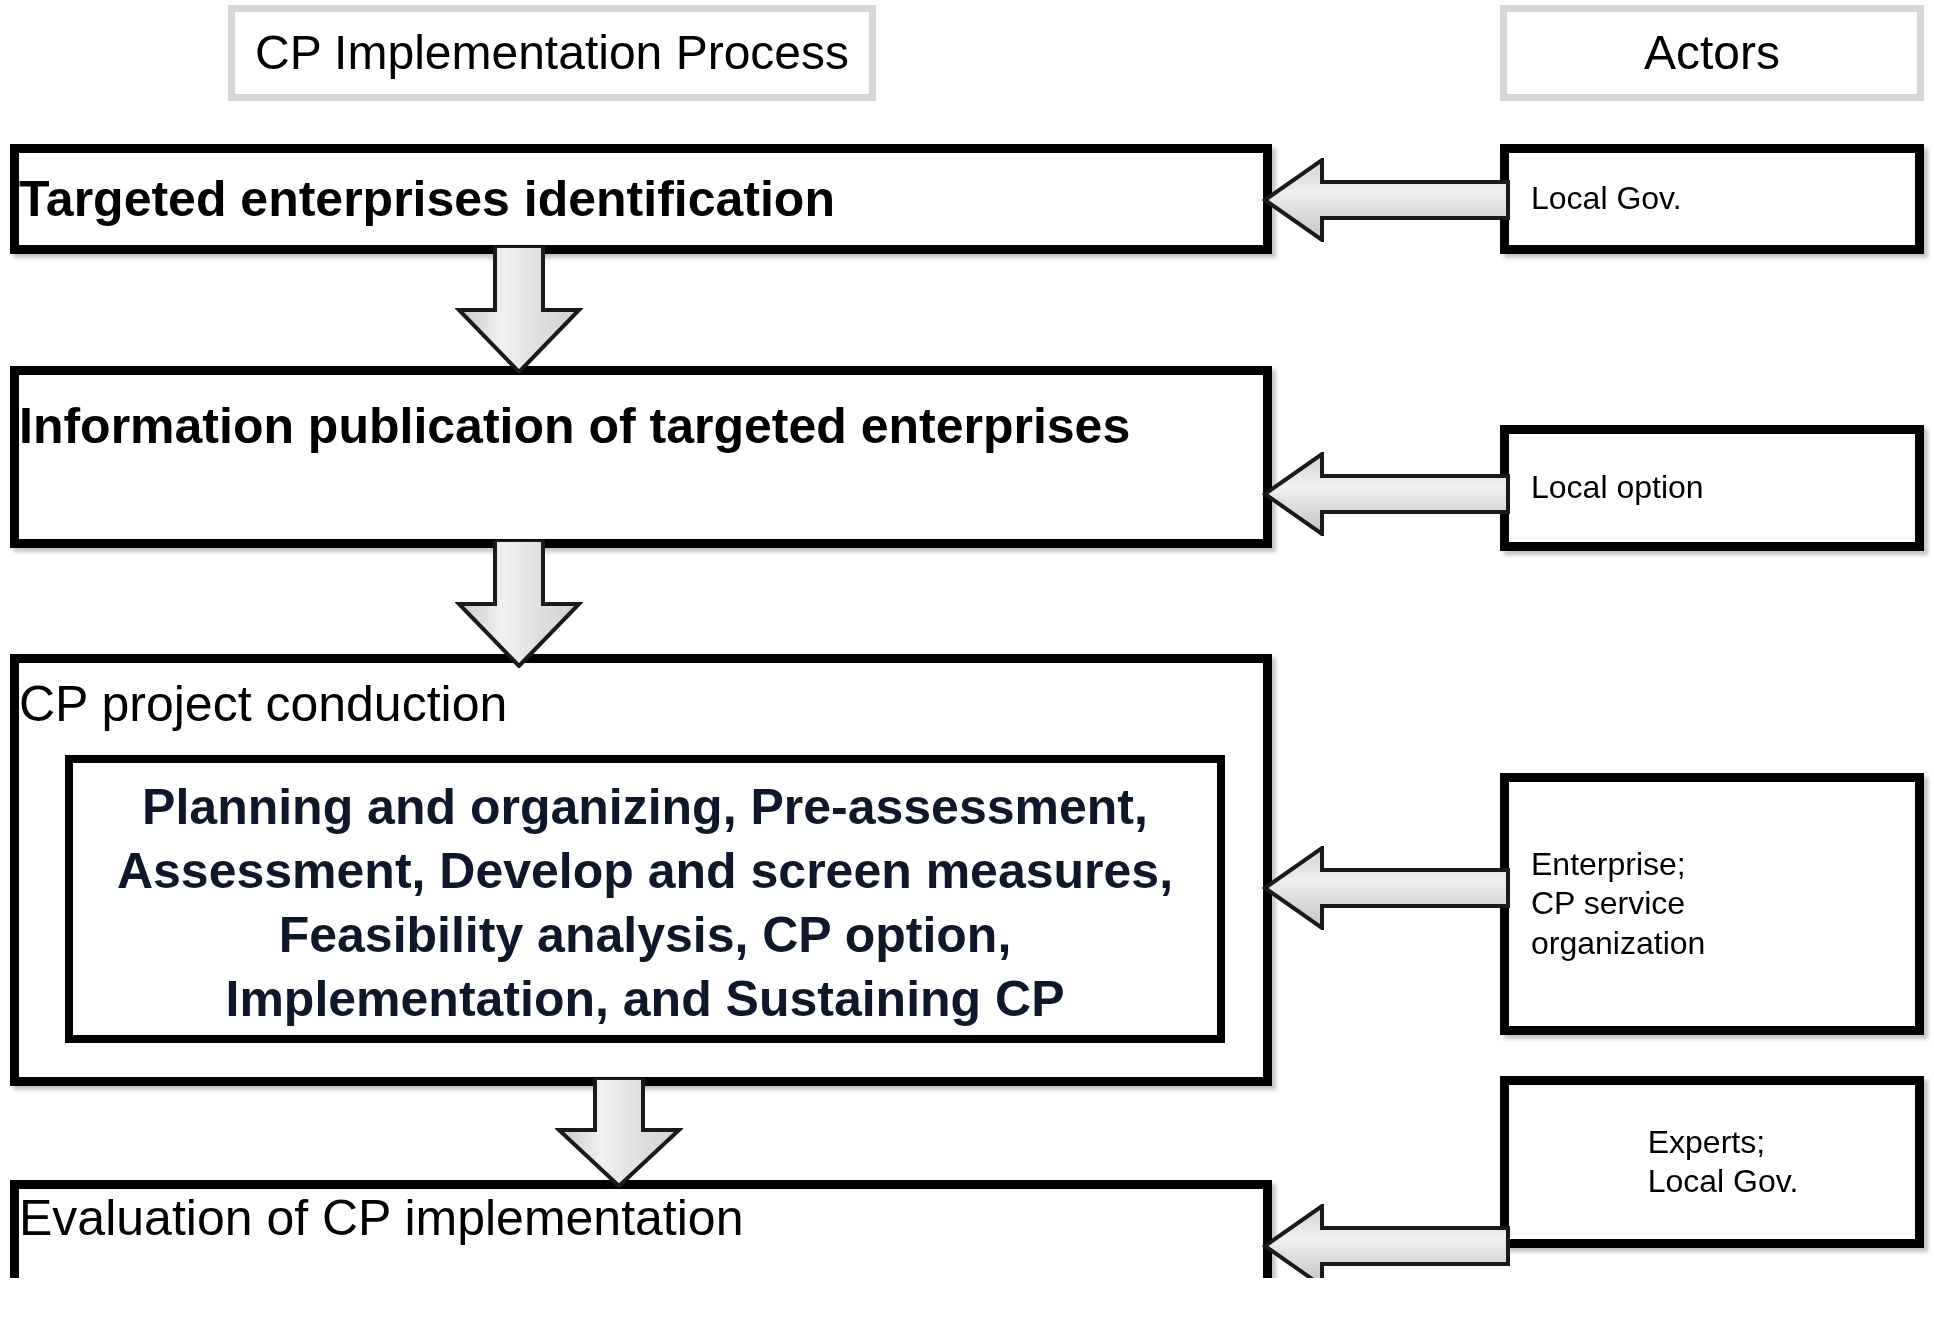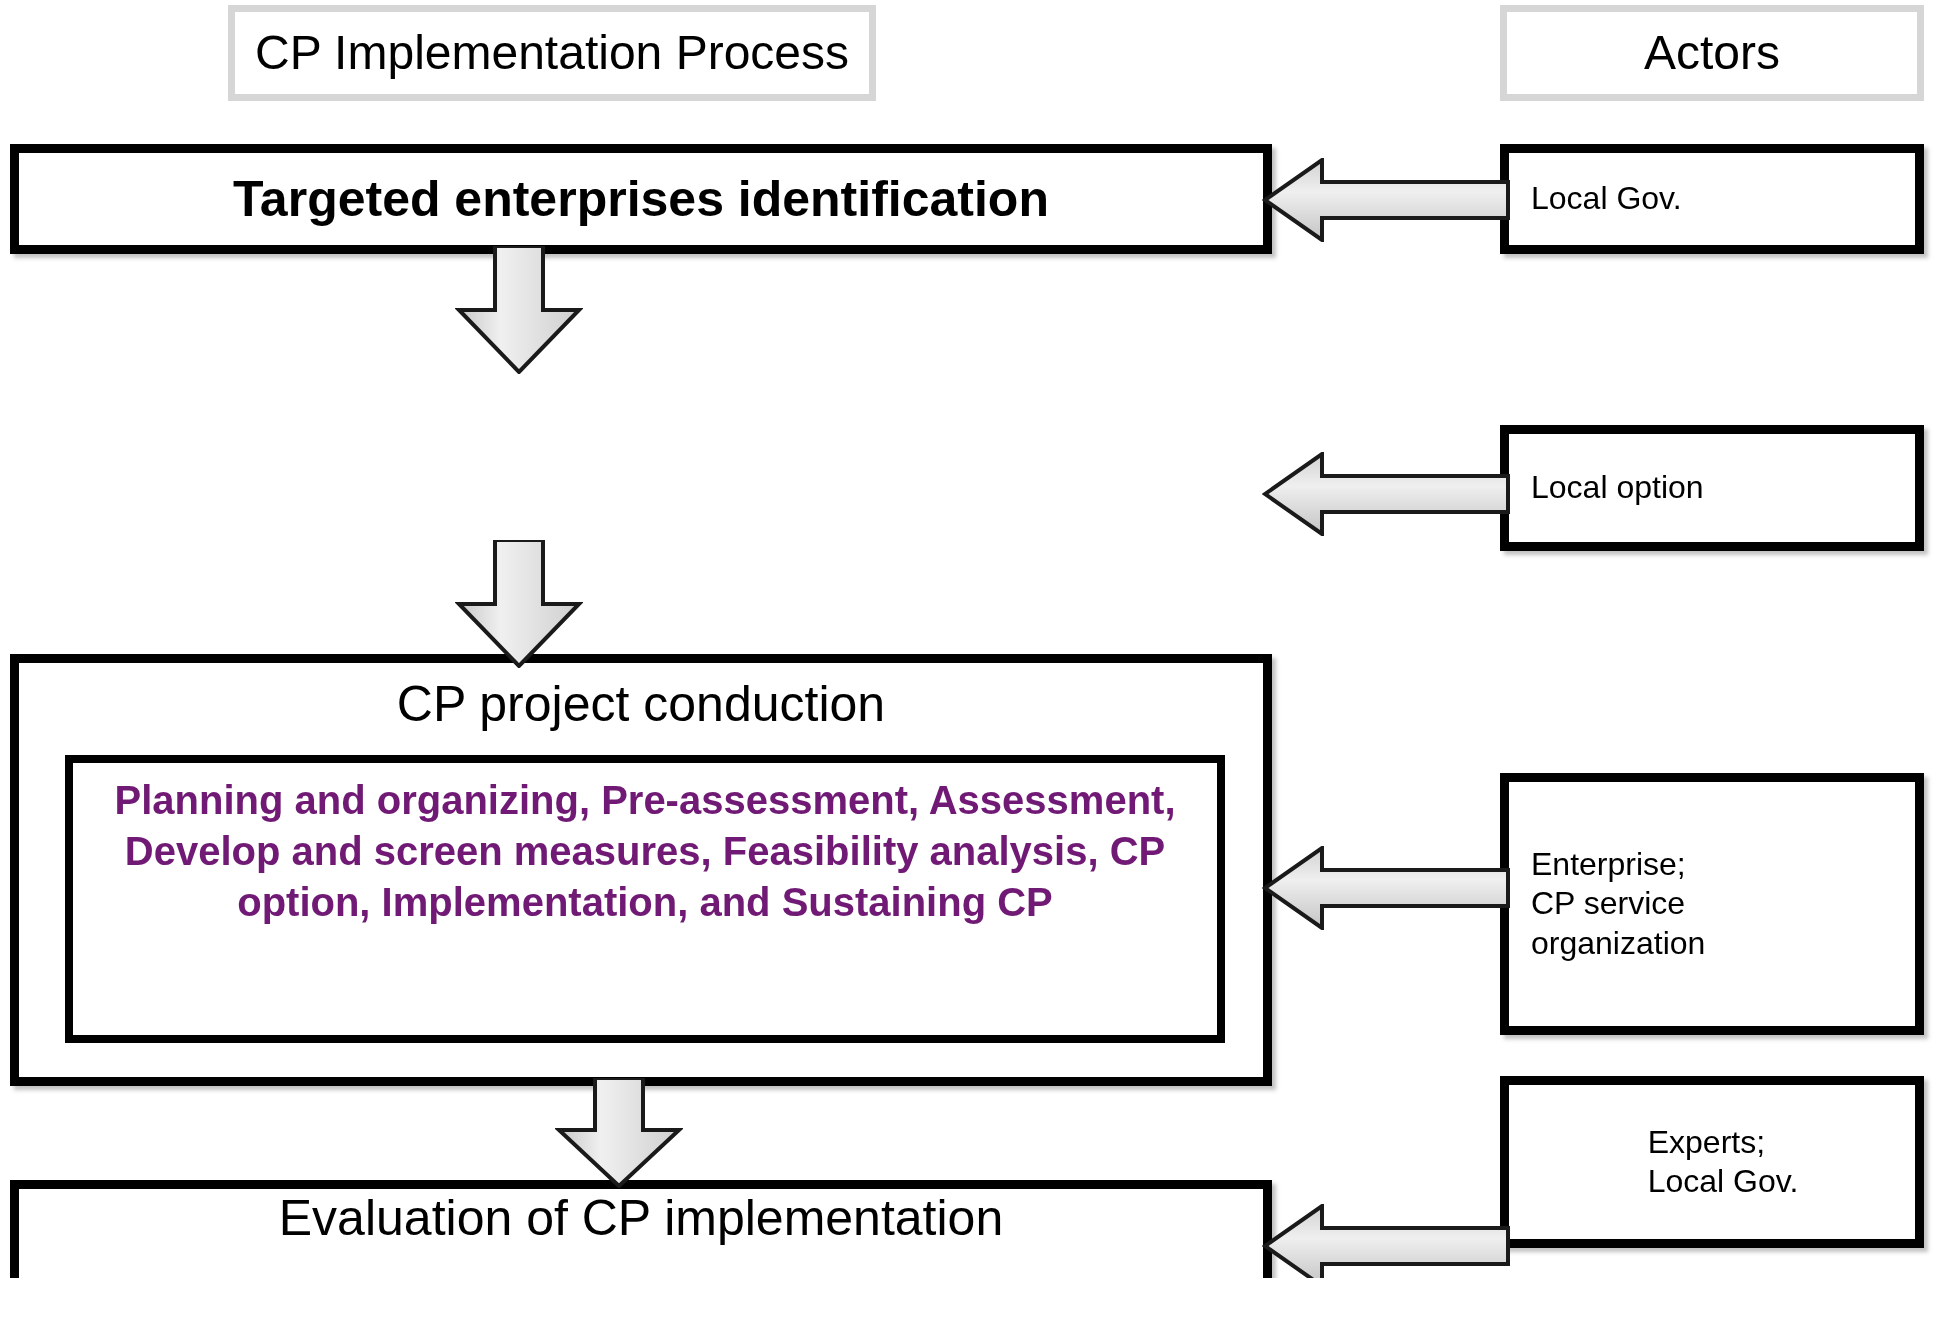--- a/index.html
+++ b/index.html
@@ -41,53 +41,52 @@
   
   .proc-box {
     position: absolute;
     box-sizing: border-box;
     border: 9px solid #000000;
     background: #ffffff;
     color: #000000;
     box-shadow: 4px 4px 4px rgba(120,120,120,0.45);
   }
   .proc-title {
+    font-size: 50px;
+    font-weight: 700;
+    line-height: 1.18;
+    color: #000000;
+  }
+
+  #proc-1 { left: 10px; top: 144px; width: 1262px; height: 110px; }
+  #proc-1 .proc-title { padding-top: 17px; }
+
+  #proc-2 { left: 10px; top: 366px; width: 1262px; height: 182px; }
+  #proc-2 .proc-title { padding-top: 22px; }
+
+  #proc-3 { left: 10px; top: 654px; width: 1262px; height: 432px; }
+  #proc-3 .proc-title { padding-top: 12px; font-weight: 400; }
+
+  #proc-4 { left: 10px; top: 1180px; width: 1262px; height: 124px; }
+  #proc-4 .proc-title { font-weight: 400; }
+
+  
+  #proc-3-inner {
+    position: absolute;
+    box-sizing: border-box;
+    left: 46px; top: 92px; width: 1160px; height: 288px;
+    border: 8px solid #000000;
+    background: #ffffff;
+  }
+  #proc-3-inner .detail-text {
     text-align: center;
     font-size: 50px;
     font-weight: 700;
-    line-height: 1.18;
-    color: #000000;
-  }
-
-  #proc-1 { left: 10px; top: 144px; width: 1262px; height: 110px; }
-  #proc-1 .proc-title { padding-top: 17px; }
-
-  #proc-2 { left: 10px; top: 366px; width: 1262px; height: 182px; }
-  #proc-2 .proc-title { padding-top: 22px; }
-
-  #proc-3 { left: 10px; top: 654px; width: 1262px; height: 432px; }
-  #proc-3 .proc-title { padding-top: 12px; font-weight: 400; }
-
-  #proc-4 { left: 10px; top: 1180px; width: 1262px; height: 124px; }
-  #proc-4 .proc-title { font-weight: 400; }
-
-  
-  #proc-3-inner {
-    position: absolute;
-    box-sizing: border-box;
-    left: 46px; top: 92px; width: 1160px; height: 288px;
-    border: 8px solid #000000;
-    background: #ffffff;
-  }
-  #proc-3-inner .detail-text {
-    text-align: center;
-    font-size: 40px;
-    font-weight: 700;
     line-height: 1.28;
-    color: #701a75;
+    color: #0f172a;
     padding: 12px 14px 0 14px;
   }
 
   
   .actor-box {
     position: absolute;
     box-sizing: border-box;
     border: 9px solid #000000;
     background: #ffffff;
     color: #000000;
@@ -134,20 +133,23 @@
   </div>
 
   <div class="hdr-box" id="hdr-actors">
     <span>Actors</span>
   </div>
 
   <div class="proc-box" id="proc-1">
     <div class="proc-title">Targeted enterprises identification</div>
   </div>
 
+  <div class="proc-box" id="proc-2">
+    <div class="proc-title">Information publication  of targeted enterprises</div>
+  </div>
 
   <div class="proc-box" id="proc-3">
     <div class="proc-title">CP project conduction</div>
     <div id="proc-3-inner">
       <div class="detail-text">Planning and organizing, Pre-assessment, Assessment, Develop and screen measures, Feasibility analysis, CP option, Implementation, and Sustaining CP</div>
     </div>
   </div>
 
   <div class="proc-box" id="proc-4">
     <div class="proc-title">Evaluation of CP implementation</div>

